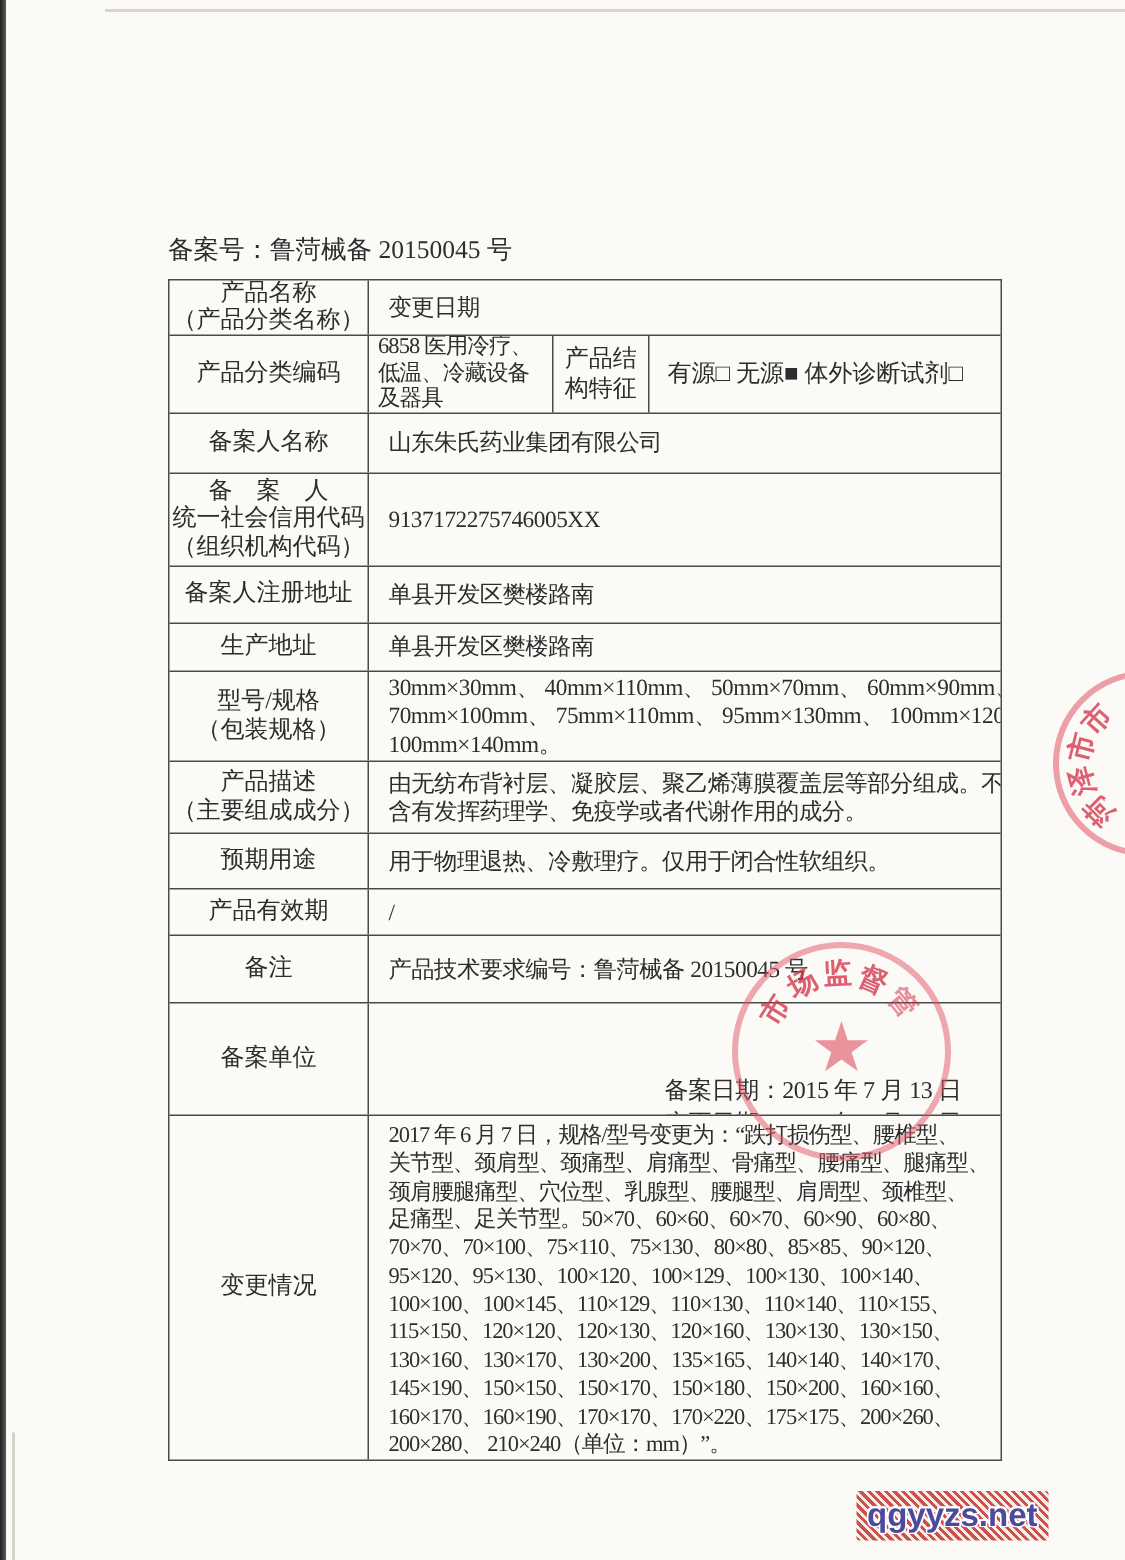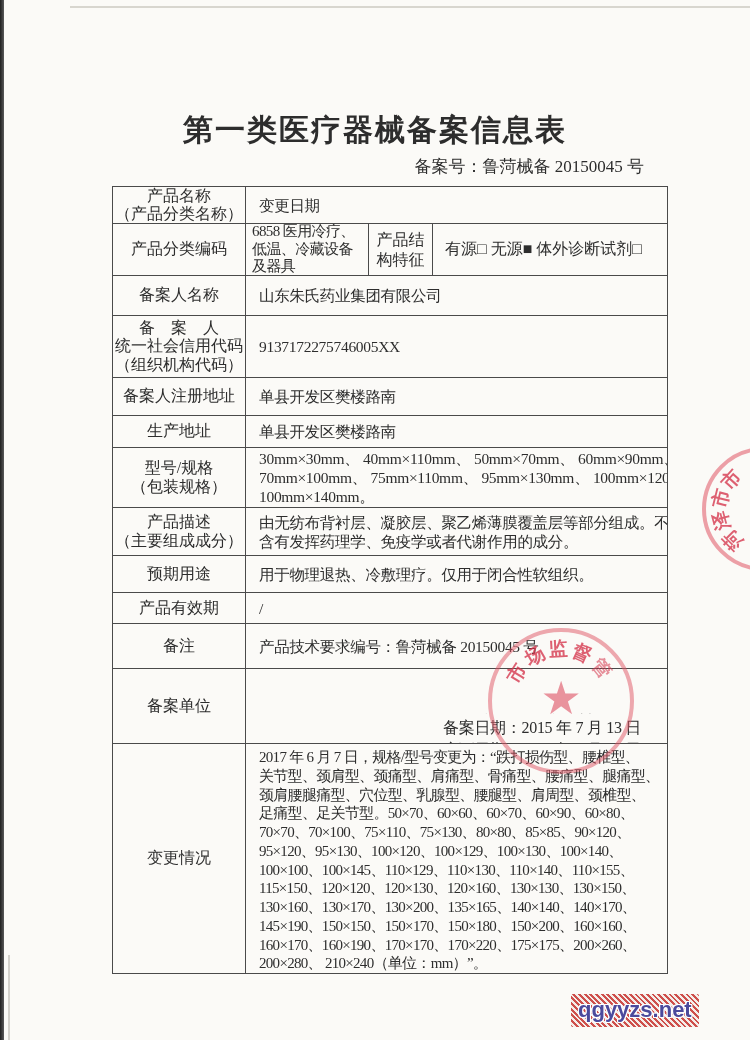--- a/index.html
+++ b/index.html
@@ -13,21 +13,21 @@
   .scan-left{position:absolute;left:0;top:0;width:4px;height:100%;background:linear-gradient(to right,#1f1f1f,#5a5a5a);}
   .scan-topline{position:absolute;left:70px;top:6px;right:0;height:2px;background:#d8d6cf;}
   .scan-bottomline{position:absolute;left:8px;top:955px;width:2px;height:85px;background:#d4d2cc;}
 
   .doc-title{
     position:absolute; left:0; top:110px; width:750px;
     text-align:center; font-size:30px; font-weight:700; letter-spacing:2px;
   }
   .record-no{
     position:absolute; left:112px; top:155px; width:532px;
-    text-align:right; font-size:17px;
+    font-size:17px;
   }
 
   .form-table{
     position:absolute; left:112px; top:186px; width:556px; height:788px;
     border:1px solid #4a4a4a; box-sizing:border-box;
     display:flex; flex-direction:column;
   }
   .tr{display:flex; box-sizing:border-box; border-top:1px solid #4a4a4a; flex:none; min-height:0;}
   .tr:first-child{border-top:none;}
   .td-label{
@@ -111,21 +111,20 @@
 </style>
 </head>
 <body>
 
 <div class="page">
 
   <div class="scan-left"></div>
   <div class="scan-topline"></div>
   <div class="scan-bottomline"></div>
 
-  <div class="doc-title">第一类医疗器械备案信息表</div>
   <div class="record-no">备案号：鲁菏械备 20150045 号</div>
 
   <div class="form-table">
 
     <div class="tr" style="height:36px">
       <div class="td-label">
           <div class="line">产品名称</div>
           <div class="line">（产品分类名称）</div>
         </div>
       <div class="td-value">

